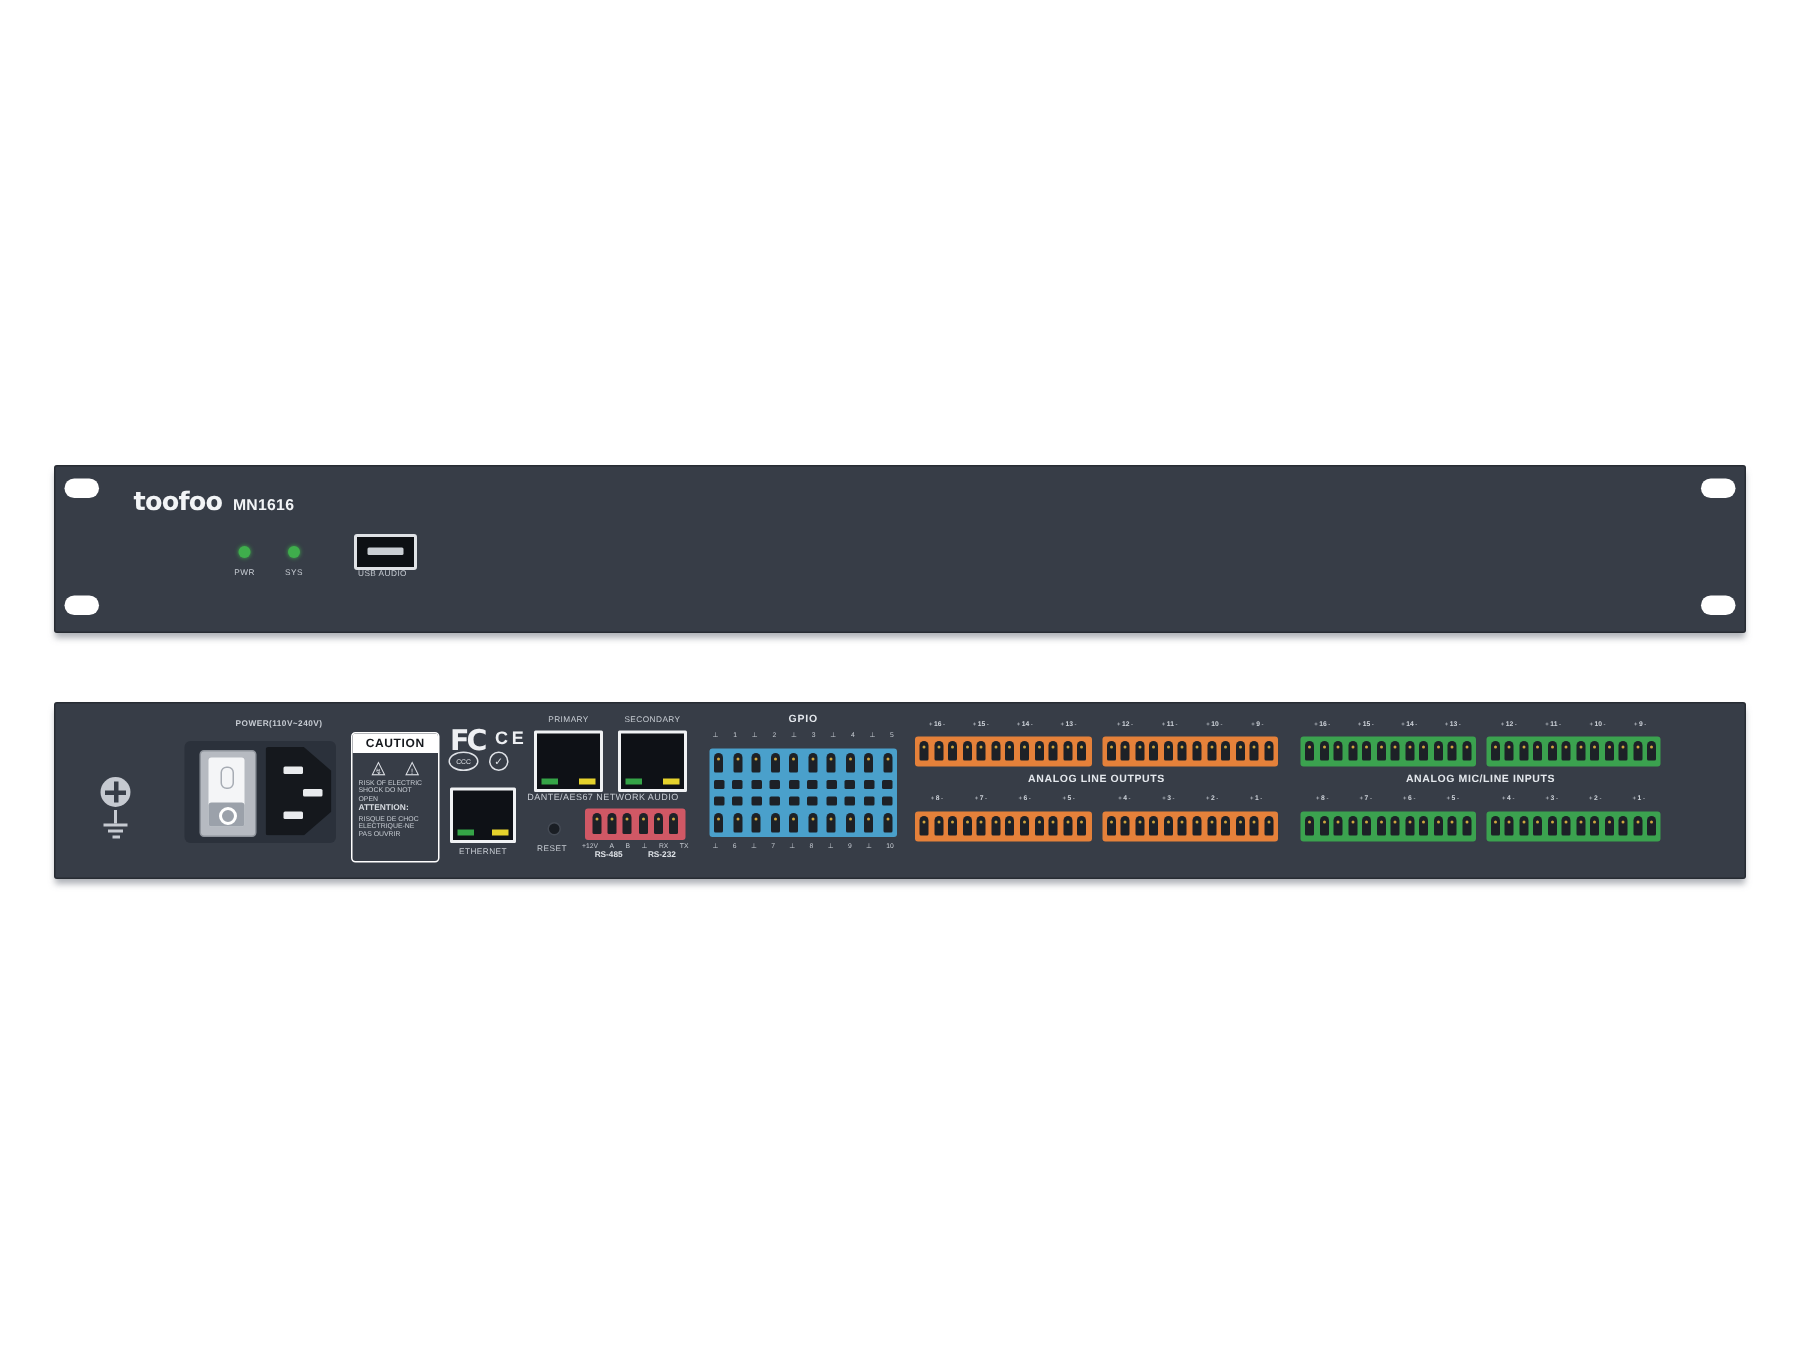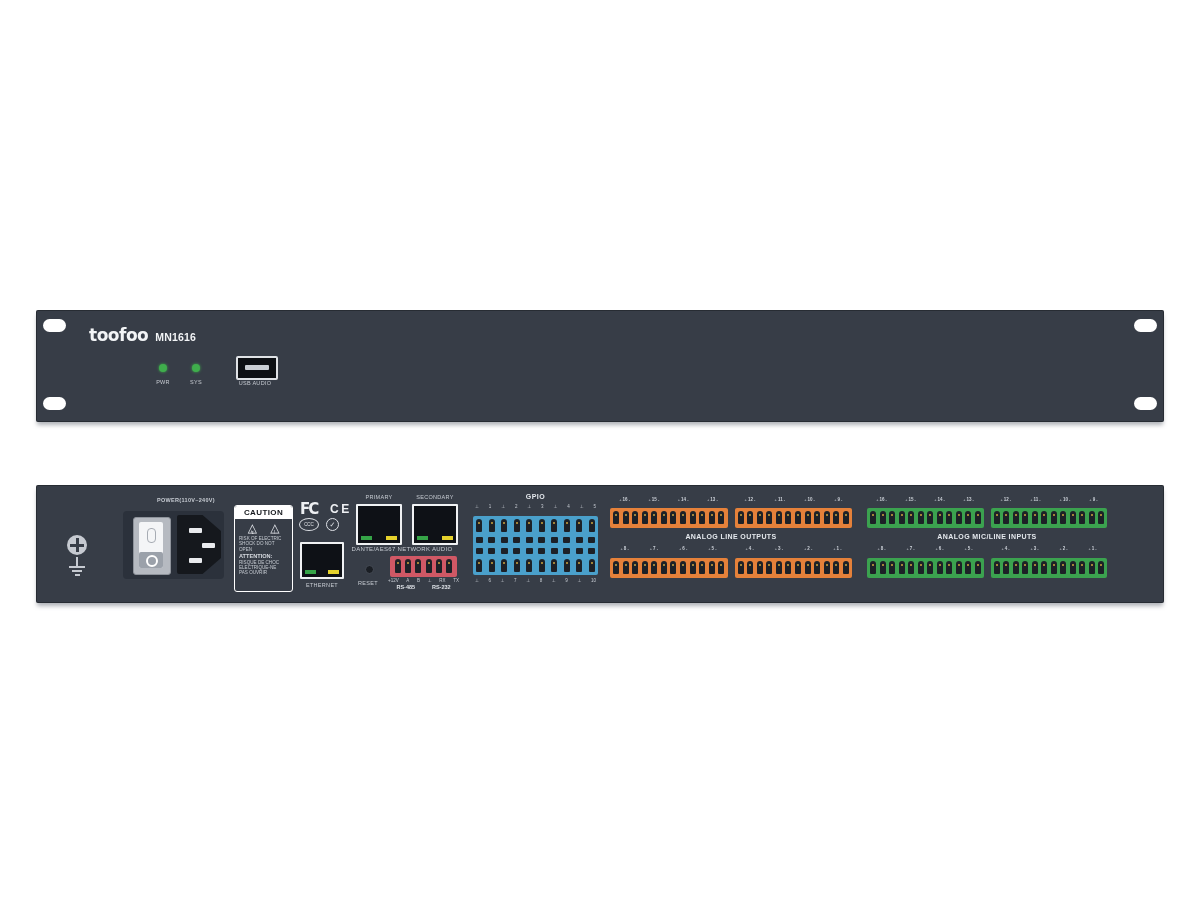--- a/index.html
+++ b/index.html
@@ -1,21 +1,21 @@
 <!DOCTYPE html>
 <html><head>
 <meta charset="utf-8">
 <style>
   html,body{margin:0;padding:0;background:#ffffff;}
   body{width:1200px;height:900px;position:relative;font-family:"Liberation Sans",sans-serif;
        -webkit-font-smoothing:antialiased;}
   .panel{position:absolute;left:36px;width:1128px;background:#373d47;border-radius:2px;
          box-shadow:0 4px 4px -1px rgba(110,115,125,.55), inset 0 0 0 1px rgba(0,0,0,.28);}
   #front{top:310px;height:112px;}
-  #back{top:485px;height:118px;}
+  #back{top:468px;height:118px;}
   .hole{position:absolute;width:23px;height:13px;background:#fff;border-radius:7px;}
 
   
   .brandrow{position:absolute;left:53px;top:15px;display:flex;align-items:baseline;color:#f2f4f6;}
   .brand{font-size:17px;font-weight:700;letter-spacing:-.5px;font-family:"DejaVu Sans",sans-serif;}
   .model{font-size:10.5px;font-weight:700;margin-left:7px;letter-spacing:.2px;}
   .led{position:absolute;width:8px;height:8px;border-radius:50%;background:#3fae4c;}
   .cap{position:absolute;color:#c7ccd3;font-size:5.5px;letter-spacing:.3px;text-align:center;white-space:nowrap;}
   .usb{position:absolute;left:200px;top:46px;width:38px;height:20px;background:#0d1014;
        border:2px solid #dfe2e6;border-radius:2px;}
@@ -64,21 +64,21 @@
            box-sizing:border-box;overflow:hidden;}
   .caution-head{background:#fff;color:#15181d;font-size:8px;font-weight:800;text-align:center;
                 letter-spacing:.4px;padding:2px 0;}
   .tris{display:flex;justify-content:space-around;padding:3px 6px 1px;}
   .tri{position:relative;font-size:12px;color:#e2e5ea;line-height:12px;}
   .tri i{position:absolute;left:50%;top:4px;transform:translateX(-50%);font-style:normal;font-size:5px;}
   .cau-txt{padding:1px 4px;color:#c6cbd2;font-size:4.6px;line-height:5.4px;}
   .cau-att{font-size:5.6px;font-weight:700;color:#d6dae0;margin-top:2px;}
 
   
-  .fcc{position:absolute;left:264px;top:15px;font-size:15px;font-weight:900;letter-spacing:-2px;color:#eef0f3;
+  .fcc{position:absolute;left:264px;top:15px;font-size:19px;font-weight:900;letter-spacing:-2px;color:#eef0f3;
        font-family:"DejaVu Sans",sans-serif;text-align:center;}
   .ce{position:absolute;left:294px;top:17px;font-size:12px;font-weight:700;letter-spacing:2.5px;color:#eef0f3;}
   .ccc{position:absolute;left:263px;top:33px;width:20px;height:13px;border:1.2px solid #dfe2e7;border-radius:50%;
        color:#dfe2e7;font-size:4.5px;display:flex;align-items:center;justify-content:center;box-sizing:border-box;}
   .certcheck{position:absolute;left:290px;top:33px;width:13px;height:13px;border:1.2px solid #dfe2e7;border-radius:50%;
        color:#dfe2e7;font-size:7px;display:flex;align-items:center;justify-content:center;box-sizing:border-box;}
 
   
   .rj45{position:absolute;background:#0e1116;border:2px solid #f0f2f4;border-radius:1px;box-sizing:border-box;}
   .rj45 .lg{position:absolute;left:3px;bottom:3px;width:11px;height:4px;background:#35a447;}

